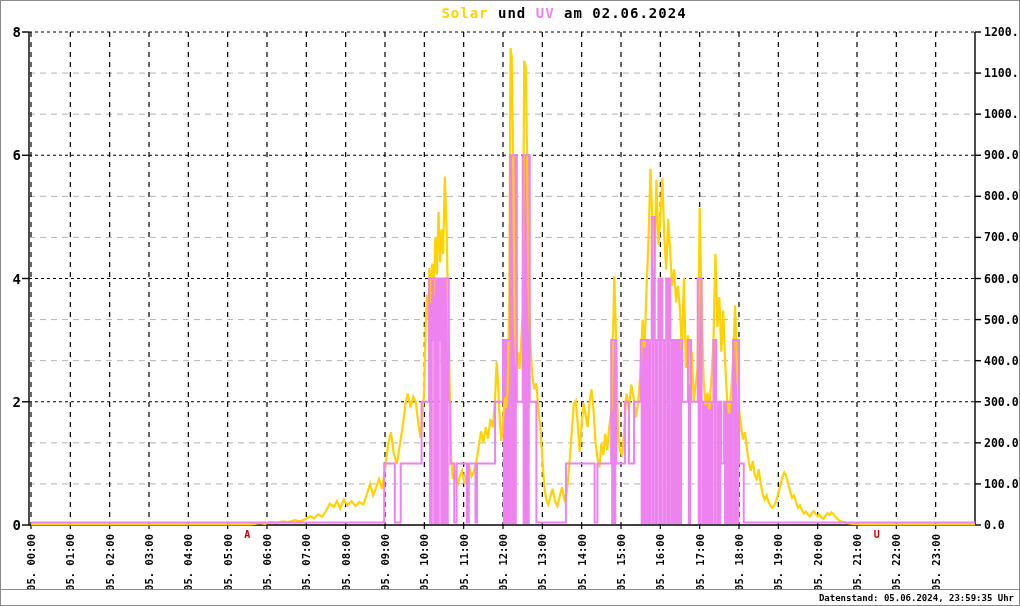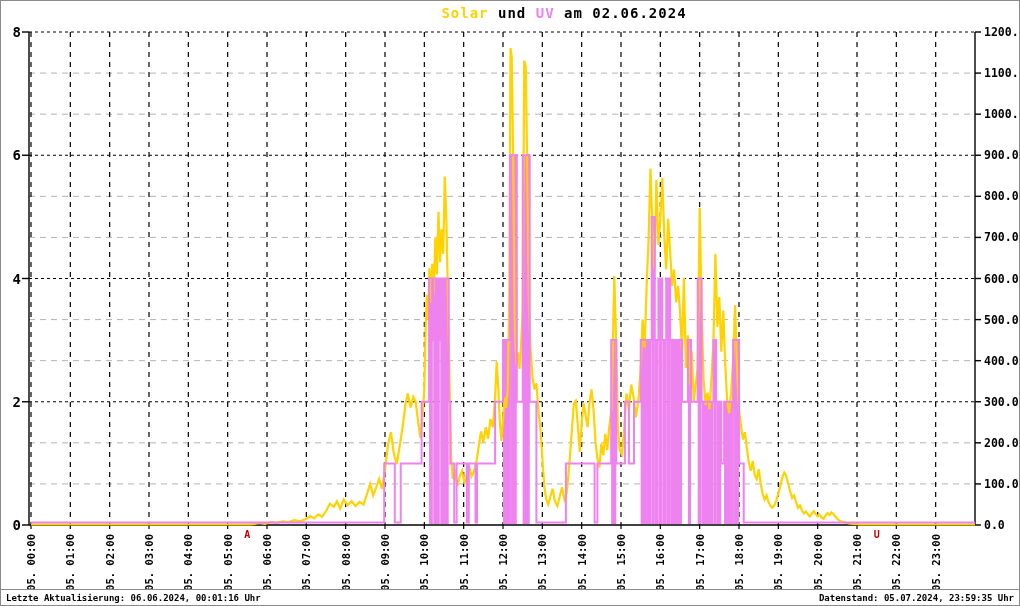--- a/index.html
+++ b/index.html
@@ -178,15 +178,14 @@
       <rect x="723.0533333333334" y="400.75" width="9.046666666666738" height="122.25" fill="#ee82ee"></rect>
       <rect x="732.1000000000001" y="339.125" width="5.899999999999864" height="183.875" fill="#ee82ee"></rect>
       <polyline points="30.0,523.5 248.3,523.5 252.2,523.2 258.1,521.9 264.0,522.8 269.9,521.1 275.8,521.9 281.7,520.3 287.6,521.1 293.5,519.1 299.4,520.3 305.3,517.8 309.3,515.0 313.2,517.4 317.1,513.3 321.1,515.8 325.0,510.0 328.9,502.6 332.9,505.9 336.0,500.2 339.2,507.6 342.7,498.5 346.6,504.3 350.6,500.2 354.5,505.1 358.4,501.0 362.4,503.5 366.3,492.0 369.1,482.9 372.2,494.4 375.3,486.2 378.1,478.0 380.9,487.8 384.0,468.5 387.1,443.5 389.9,431.2 392.7,451.7 395.8,463.2 398.9,443.5 401.7,425.4 404.5,402.8 406.8,392.5 409.6,406.5 412.3,395.8 414.7,400.8 417.4,422.9 419.4,436.9 421.4,416.4 423.3,388.4 424.5,330.9 425.7,293.9 427.3,318.6 428.4,267.2 429.6,302.1 431.2,262.7 432.8,293.9 434.3,236.4 435.9,273.4 437.5,210.9 439.1,261.1 440.6,228.2 442.2,252.9 443.8,175.6 445.4,220.0 446.9,293.9 448.5,380.2 450.1,456.2 451.7,478.0 454.0,471.4 456.4,485.0 458.7,475.5 461.1,469.8 463.5,482.9 465.8,473.9 468.2,465.7 470.5,475.5 472.9,470.6 475.3,461.6 477.6,445.9 480.0,430.3 482.3,441.8 484.7,426.2 487.1,437.7 489.4,418.0 491.8,426.2 494.1,396.6 495.7,360.5 497.3,388.4 498.9,421.3 500.4,439.8 502.0,419.2 503.6,396.6 505.1,406.9 506.7,388.4 508.3,293.9 509.5,47.0 510.7,55.6 512.2,162.5 513.8,326.8 515.4,363.8 516.9,351.4 518.5,367.9 520.1,343.2 521.7,310.4 523.2,59.8 524.8,65.9 526.4,178.9 528.0,310.4 529.5,347.3 531.5,376.1 533.5,388.4 535.4,382.3 537.4,409.0 539.4,427.5 541.3,456.2 543.3,486.2 545.3,498.5 547.2,503.5 549.2,496.1 551.6,487.8 553.9,500.2 556.3,505.1 558.6,496.1 561.0,486.2 563.4,498.5 565.7,492.0 568.1,466.5 570.4,435.7 572.8,402.8 574.8,399.9 576.7,422.9 578.7,450.9 580.7,421.3 582.6,402.4 584.6,413.9 586.6,426.2 588.5,401.6 590.5,388.4 592.5,408.1 594.4,439.8 596.4,457.4 598.4,466.5 600.3,442.7 602.3,454.2 604.3,432.8 606.2,449.2 608.2,426.2 610.6,408.1 613.3,275.0 615.3,347.3 616.9,428.7 618.8,449.2 620.8,453.3 623.1,429.5 625.5,392.5 627.9,408.1 630.2,383.5 632.6,396.6 634.9,416.4 637.3,399.9 639.7,367.1 641.6,318.6 643.6,346.5 645.6,285.7 647.5,239.7 649.5,167.8 651.5,227.4 653.4,268.5 655.4,178.9 657.4,243.8 659.3,219.2 661.3,176.8 663.3,235.6 665.2,268.5 667.2,217.9 669.2,252.0 671.1,284.9 673.1,268.5 675.1,301.3 677.0,284.9 679.0,309.5 681.0,350.6 682.9,276.7 684.9,367.1 686.9,334.2 688.8,383.5 690.8,350.6 692.8,399.9 694.7,383.5 696.7,367.1 698.7,206.8 700.6,309.5 702.6,379.4 704.6,404.0 706.5,391.7 708.5,408.1 710.5,375.3 712.4,342.4 714.4,252.9 716.4,326.0 718.3,296.0 720.3,350.6 722.3,309.5 724.2,363.0 726.2,399.9 728.2,412.3 730.1,391.7 732.1,358.8 734.1,304.2 736.0,367.1 738.0,408.1 740.0,424.6 741.9,438.5 743.9,431.2 745.9,447.6 747.8,461.6 749.8,469.8 751.8,459.9 753.7,473.9 755.7,478.0 757.7,468.1 759.6,482.1 761.6,492.8 763.6,498.5 765.5,494.4 767.5,501.0 769.5,505.1 771.4,506.7 773.4,504.3 775.4,499.4 777.3,492.8 779.3,484.6 781.3,476.3 783.2,471.4 785.2,474.7 787.2,482.9 789.1,490.3 791.1,496.9 793.1,494.4 795.0,501.0 797.0,506.7 799.0,504.3 800.9,509.2 802.9,512.5 804.9,510.4 806.8,513.3 808.8,515.4 810.8,512.5 812.7,510.0 814.7,512.9 816.7,515.4 818.6,513.7 820.6,516.6 822.6,517.8 824.5,514.6 826.5,512.1 828.5,514.1 830.4,511.3 832.4,512.9 834.4,515.8 836.3,517.8 838.3,519.5 840.3,520.7 844.2,521.5 848.1,522.4 852.1,522.8 856.0,523.2 859.9,523.5 863.9,523.5 974.0,523.5" fill="none" stroke="#ffd200" stroke-width="2.2" stroke-linejoin="miter"></polyline>
       <path d="M30.0,521.5L30.0,521.5L383.2,521.5L383.2,462.4L393.8,462.4L393.8,521.5L399.7,521.5L399.7,462.4L420.6,462.4L420.6,400.8L428.1,400.8L428.1,277.5L431.2,277.5L431.2,339.1L432.4,339.1L432.4,277.5L438.3,277.5L438.3,339.1L439.5,339.1L439.5,277.5L447.7,277.5L447.7,400.8L449.3,400.8L449.3,462.4L453.2,462.4L453.2,521.5L455.6,521.5L455.6,462.4L465.8,462.4L465.8,521.5L467.8,521.5L467.8,462.4L474.5,462.4L474.5,521.5L476.0,521.5L476.0,462.4L494.1,462.4L494.1,400.8L502.0,400.8L502.0,339.1L509.1,339.1L509.1,154.3L515.8,154.3L515.8,400.8L521.7,400.8L521.7,154.3L528.7,154.3L528.7,400.8L535.4,400.8L535.4,521.5L564.9,521.5L564.9,462.4L593.6,462.4L593.6,521.5L596.4,521.5L596.4,462.4L610.2,462.4L610.2,339.1L615.3,339.1L615.3,462.4L623.9,462.4L623.9,400.8L627.9,400.8L627.9,462.4L633.0,462.4L633.0,400.8L639.7,400.8L639.7,339.1L650.7,339.1L650.7,215.9L653.8,215.9L653.8,339.1L657.4,339.1L657.4,277.5L661.3,277.5L661.3,339.1L665.2,339.1L665.2,277.5L669.2,277.5L669.2,339.1L681.0,339.1L681.0,400.8L686.9,400.8L686.9,339.1L690.0,339.1L690.0,400.8L696.7,400.8L696.7,277.5L700.6,277.5L700.6,400.8L712.4,400.8L712.4,339.1L715.2,339.1L715.2,400.8L720.3,400.8L720.3,462.4L723.1,462.4L723.1,400.8L732.1,400.8L732.1,339.1L738.0,339.1L738.0,462.4L742.7,462.4L742.7,521.5L974.0,521.5" fill="none" stroke="#ee82ee" stroke-width="2"></path>
     </g>
   </svg>
 
 <div id="title"><span style="color: rgb(255, 210, 0); margin-top: 30px;">Solar</span><span> und </span><span style="color: rgb(238, 130, 238); margin-top: 12px;">UV</span><span> am 02.06.2024</span></div>
 
 <div id="status-bar">
-  <span id="status-left">Letzte Aktualisierung: 06.06.2024, 00:01:16 Uhr</span>
-  <span id="status-right">Datenstand: 05.07.2024, 23:59:35 Uhr</span>
+  <span id="status-right">Datenstand: 05.06.2024, 23:59:35 Uhr</span>
 </div>
 
 </body></html>

